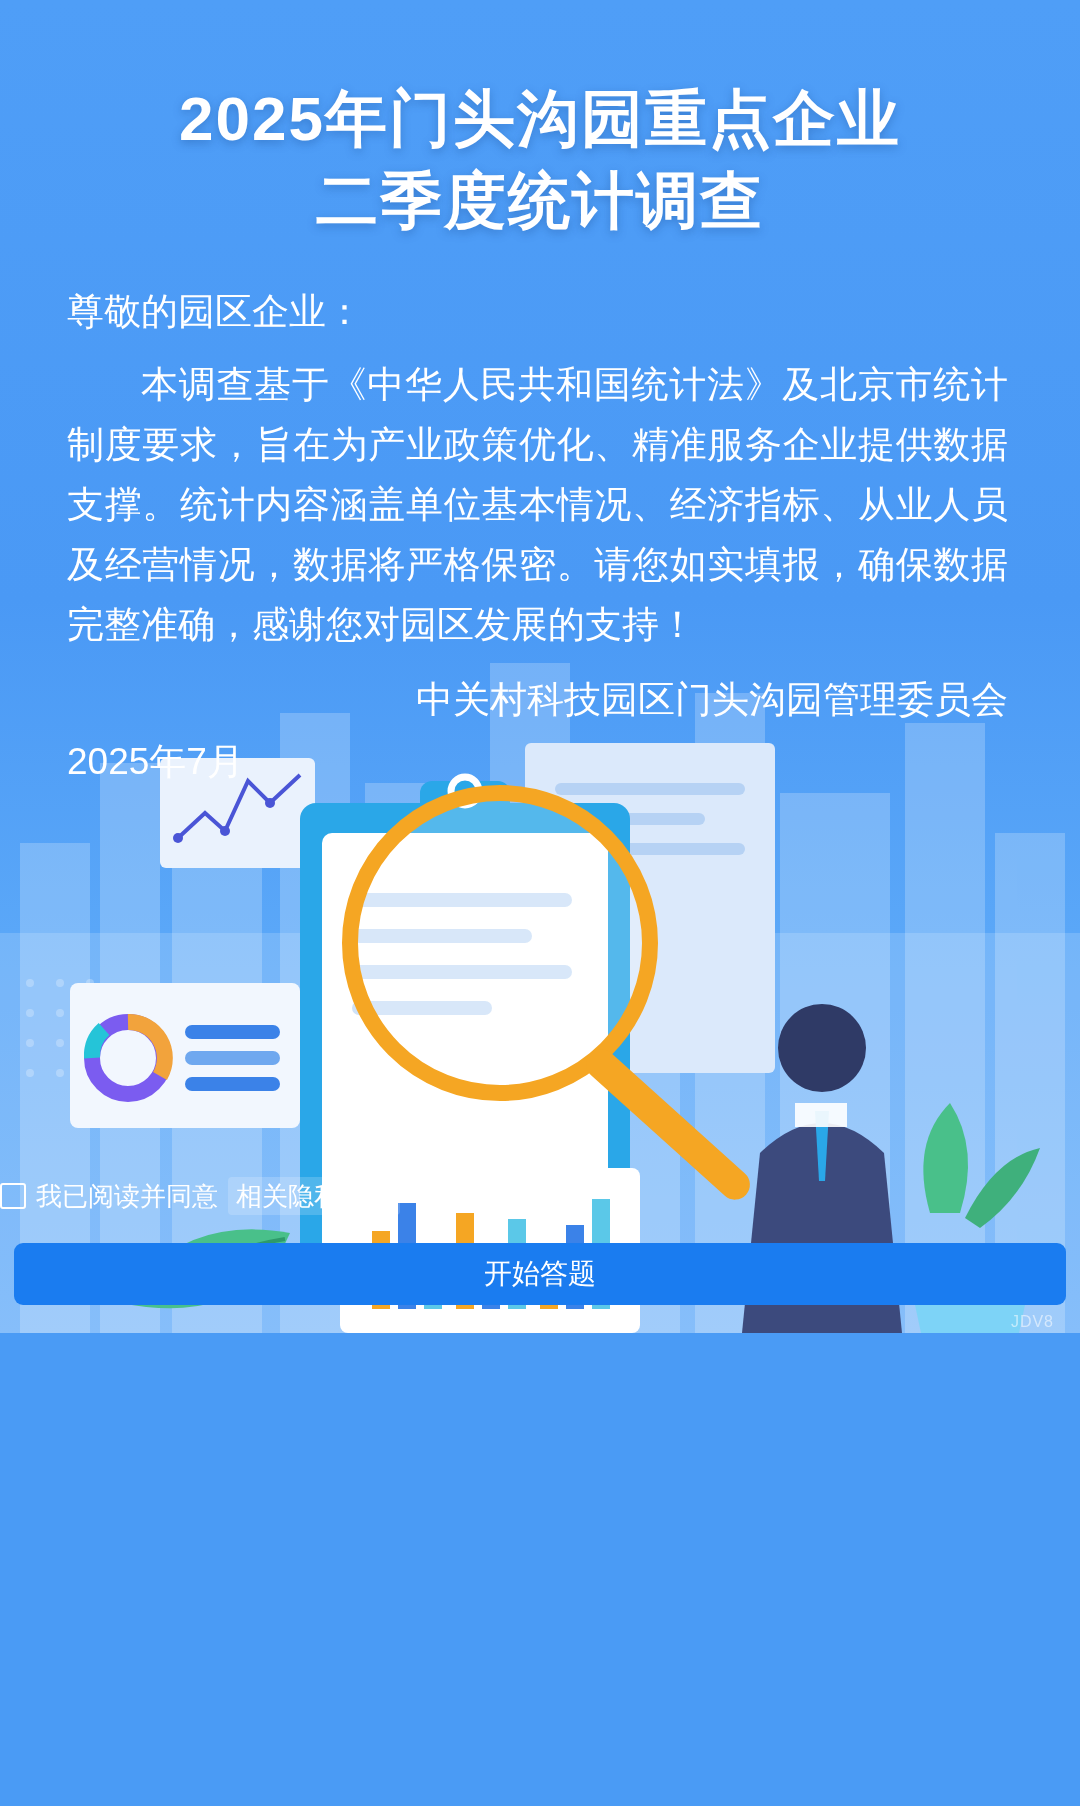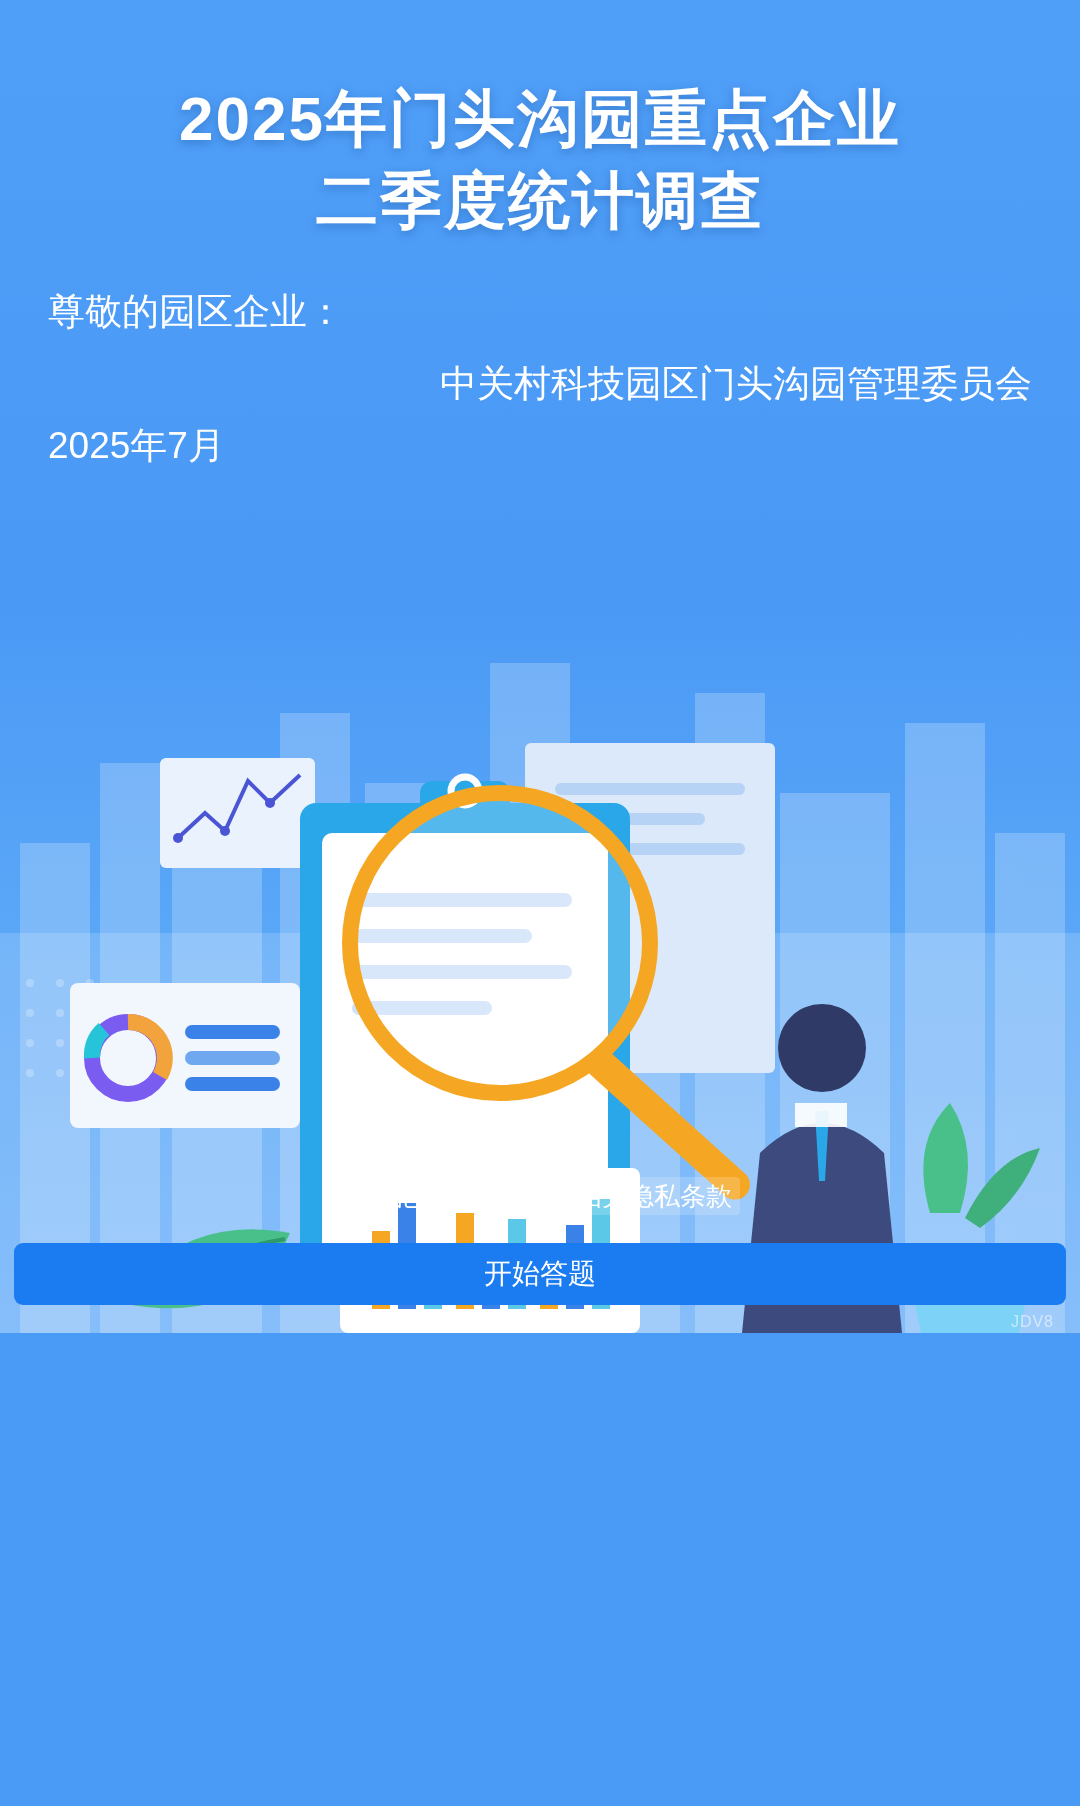--- a/index.html
+++ b/index.html
@@ -45,22 +45,23 @@
     font-weight: bold;
     letter-spacing: 2px;
     line-height: 1.32;
     text-shadow: 0 3px 10px rgba(20,70,140,0.35);
   }
 
   
   .content {
     position: relative;
     z-index: 5;
-    padding: 42px 48px 0 48px;
-    color: #ffffff;
+    padding: 42px 72px 0 48px;
+    color: #ffffff;
+    margin-left: 19px;
   }
   .salutation {
     font-size: 37px;
     line-height: 1.5;
     margin-bottom: 16px;
   }
   .para {
     font-size: 37px;
     line-height: 1.62;
     text-indent: 2em;
@@ -82,21 +83,20 @@
 
   
   .consent {
     position: absolute;
     z-index: 20;
     left: 0;
     right: 0;
     bottom: 118px;
     display: flex;
     align-items: center;
-    justify-content: center;
     gap: 10px;
   }
   .checkbox {
     width: 22px;
     height: 22px;
     border: 2px solid #ffffff;
     border-radius: 3px;
     background: transparent;
     display: inline-block;
     flex: none;
@@ -257,20 +257,21 @@
     </g>
   </svg>
 
   <div class="header">
     <span class="title-line">2025年门头沟园重点企业</span>
     <span class="title-line">二季度统计调查</span>
   </div>
 
   <div class="content">
     <div class="salutation">尊敬的园区企业：</div>
+    <p class="para">本调查基于《中华人民共和国统计法》及北京市统计制度要求，旨在为产业政策优化、精准服务企业提供数据支撑。统计内容涵盖单位基本情况、经济指标、从业人员及经营情况，数据将严格保密。请您如实填报，确保数据完整准确，感谢您对园区发展的支持！</p>
     <div class="sign">中关村科技园区门头沟园管理委员会</div>
     <div class="sign-date">2025年7月</div>
   </div>
 
   <div class="consent">
     <span class="checkbox"></span>
     <span class="consent-text">我已阅读并同意</span>
     <a class="privacy-link" href="#">相关隐私条款</a>
   </div>
 

